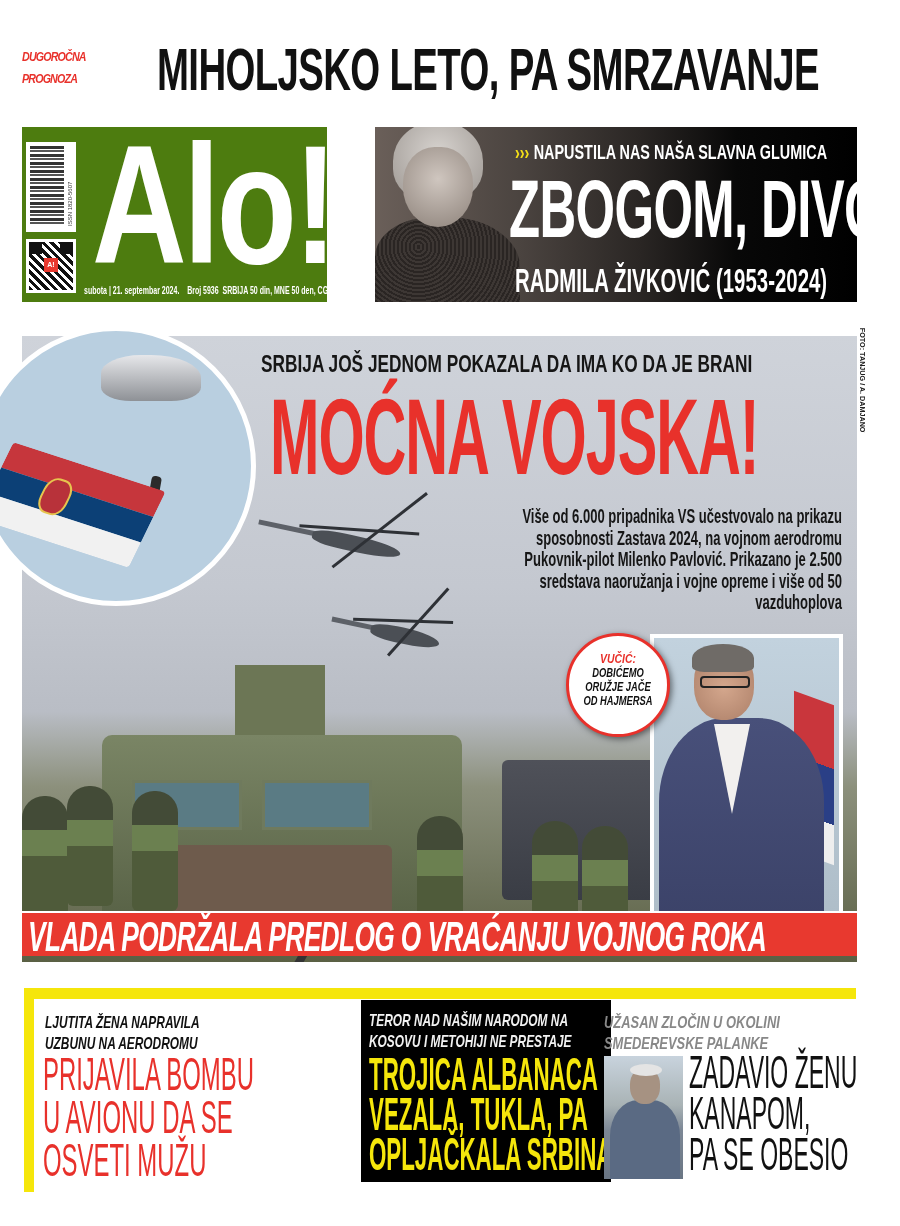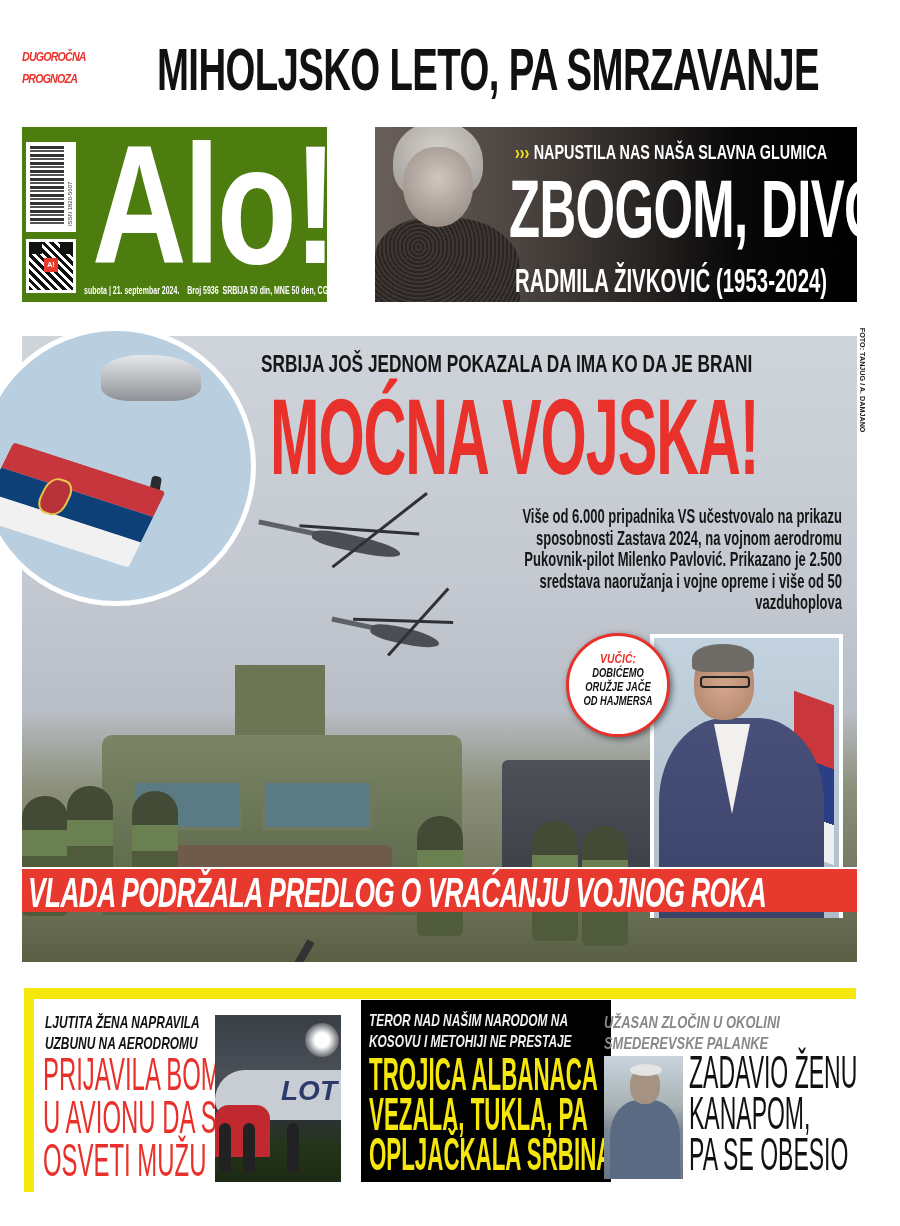--- a/index.html
+++ b/index.html
@@ -83,21 +83,21 @@
   #vucic-photo .hairline { position: absolute; left: 38px; top: 6px; width: 62px; height: 28px; border-radius: 50% 50% 20% 20%; background: #6f6b67; }
   #vucic-photo .glasses { position: absolute; left: 46px; top: 38px; width: 50px; height: 12px; border: 2px solid #222; border-radius: 4px; }
   #vucic-photo .suit { position: absolute; left: 5px; top: 80px; width: 165px; height: 210px; border-radius: 40% 40% 0 0; background: linear-gradient(180deg, #48507a, #3b4268); }
   #vucic-photo .shirt { position: absolute; left: 60px; top: 86px; width: 36px; height: 90px; background: #f2f0ee; clip-path: polygon(0 0, 100% 0, 50% 100%); }
   #vucic-photo .flag { position: absolute; left: 140px; top: 60px; width: 40px; height: 160px; background: linear-gradient(180deg, #c9363c 0 40%, #2a3f86 40% 75%, #eee 75%); transform: skewY(20deg); }
 
   #quote-bubble { position: absolute; left: 566px; top: 633px; width: 104px; height: 104px; border-radius: 50%; background: #fff; border: 3px solid #e8312b; box-shadow: 2px 2px 6px rgba(0,0,0,0.5); text-align: center; padding-top: 16px; }
   #quote-bubble .who { color: #e8312b; font-weight: bold; font-style: italic; font-size: 13px; line-height: 14px; display: block; transform: scaleX(0.8); }
   #quote-bubble .what { color: #111; font-weight: bold; font-style: italic; font-size: 13px; line-height: 14px; display: block; transform: scaleX(0.72); }
 
-  #main-bottom-bar { position: absolute; left: 22px; top: 867px; width: 835px; height: 45px; background: #e8392f; border-top: 2px solid #fff; overflow: hidden; }
+  #main-bottom-bar { position: absolute; left: 22px; top: 911px; width: 835px; height: 45px; background: #e8392f; border-top: 2px solid #fff; overflow: hidden; }
   #main-bottom-bar span { position: absolute; left: 6px; top: 0; color: #fff; font-weight: bold; font-style: italic; font-size: 43px; line-height: 46px; white-space: nowrap; transform: scaleX(0.612); transform-origin: left top; letter-spacing: -1px; }
 
   
   #yellow-rule { position: absolute; left: 24px; top: 988px; width: 832px; height: 11px; background: #f5e60b; }
   #yellow-side { position: absolute; left: 24px; top: 988px; width: 10px; height: 204px; background: #f5e60b; }
 
   #story-1 { position: absolute; left: 36px; top: 1000px; width: 315px; height: 192px; }
   #story-1 .kicker { position: absolute; left: 9px; top: 12px; color: #111; font-weight: bold; font-style: italic; font-size: 17px; line-height: 21px; white-space: nowrap; transform: scaleX(0.7); transform-origin: left top; }
   #story-1 .title { position: absolute; left: 7px; top: 53px; color: #e8312b; font-size: 46px; line-height: 43px; white-space: nowrap; transform: scaleX(0.52); transform-origin: left top; }
   #story-1 .photo { position: absolute; left: 179px; top: 15px; width: 126px; height: 167px; background: linear-gradient(180deg, #3a3e45 0%, #4a4f58 35%, #2d3138 60%, #233518 80%, #1e2a14 100%); overflow: hidden; }
@@ -230,29 +230,20 @@
 <div id="story-1">
   <div class="kicker">
     <div>LJUTITA ŽENA NAPRAVILA</div>
     <div>UZBUNU NA AERODROMU</div>
   </div>
   <div class="title">
     <div>PRIJAVILA BOMBU</div>
     <div>U AVIONU DA SE</div>
     <div>OSVETI MUŽU</div>
   </div>
-  <div class="photo">
-    <div class="light"></div>
-    <div class="plane"></div>
-    <div class="lot">LOT</div>
-    <div class="tent"></div>
-    <div class="ff" style="left:4px;"></div>
-    <div class="ff" style="left:28px;"></div>
-    <div class="ff" style="left:72px;"></div>
-  </div>
 </div>
 
 <div id="story-2">
   <div class="kicker">
     <div>TEROR NAD NAŠIM NARODOM NA</div>
     <div>KOSOVU I METOHIJI NE PRESTAJE</div>
   </div>
   <div class="title">
     <div>TROJICA ALBANACA</div>
     <div>VEZALA, TUKLA, PA</div>

